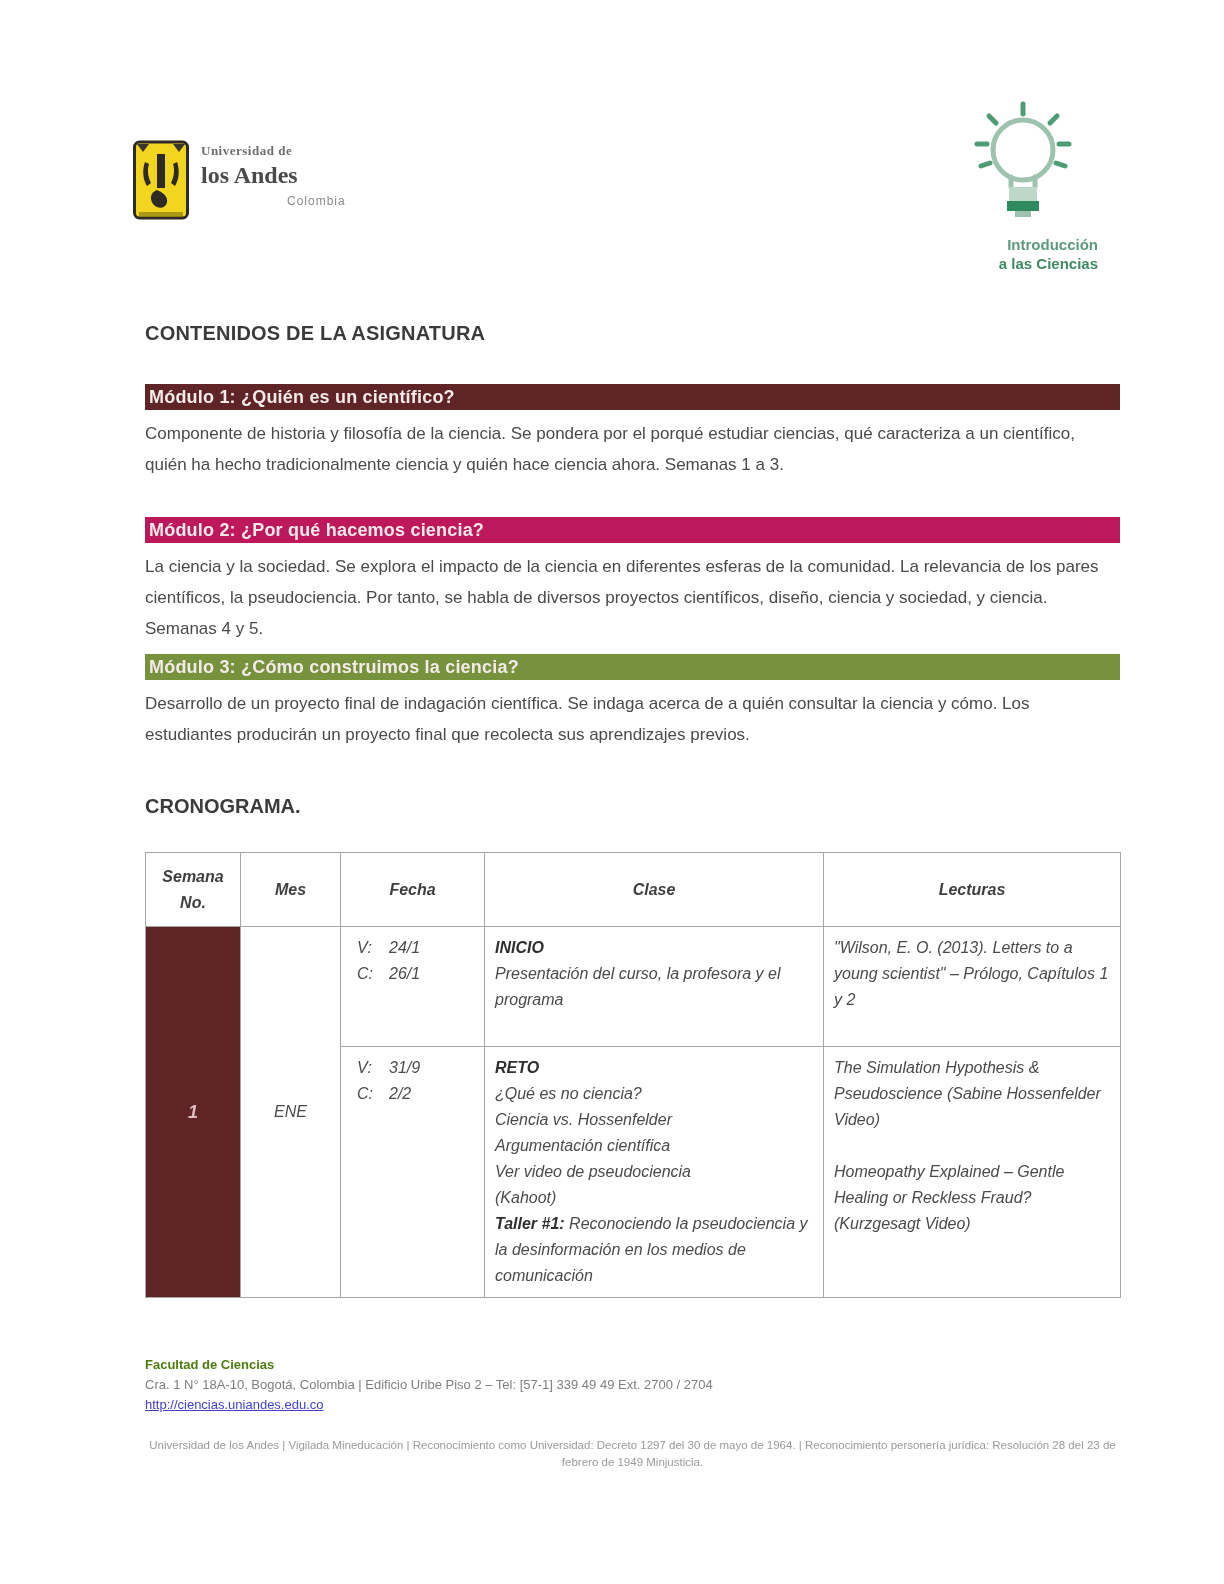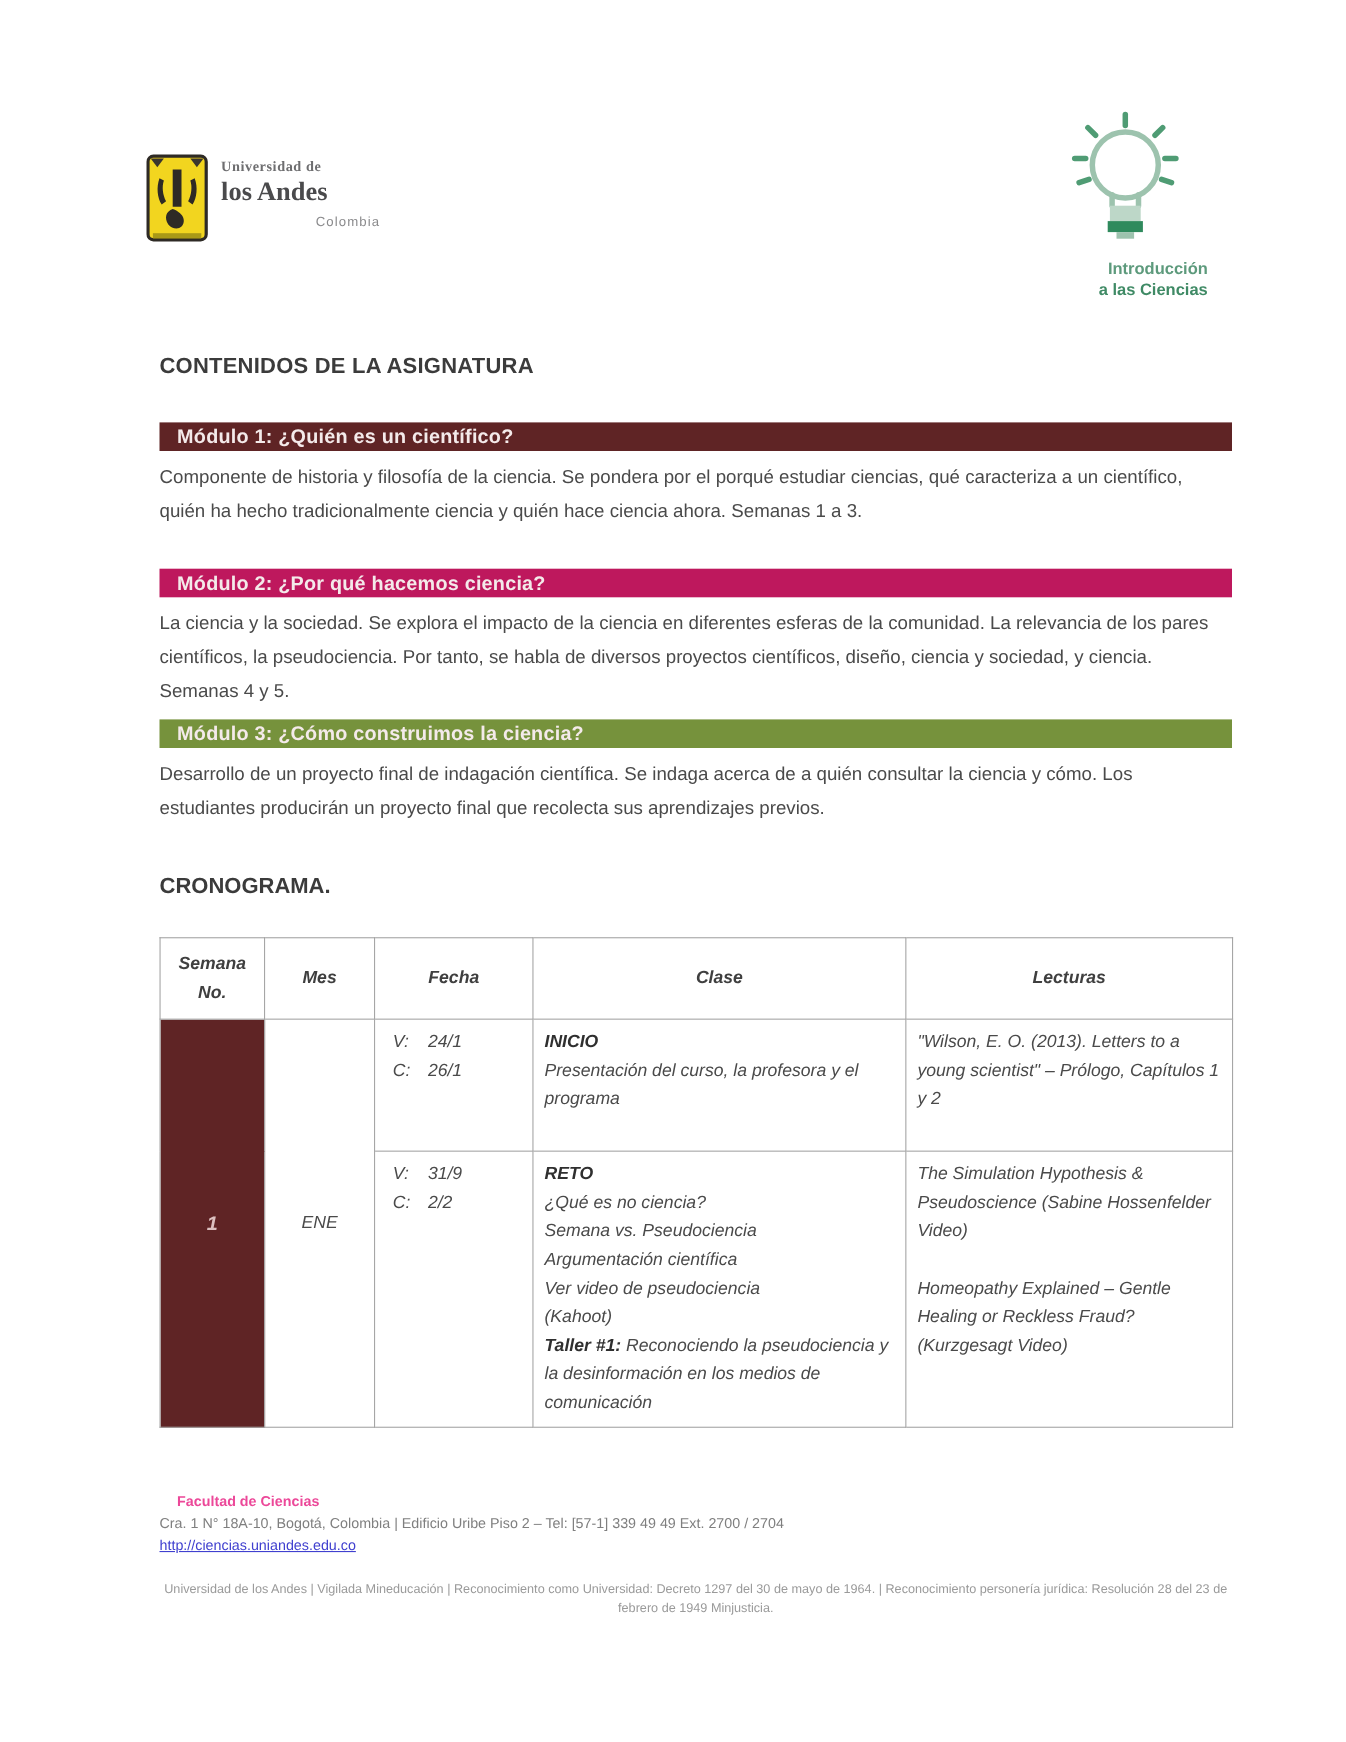--- a/index.html
+++ b/index.html
@@ -23,21 +23,21 @@
   .course-name{margin-top:4px;line-height:1.25;font-weight:bold;}
   .course-name .cl1{font-size:15px;color:#5d9a7c;}
   .course-name .cl2{font-size:15px;color:#3f8a65;}
   
   .content{position:absolute;left:145px;width:975px;}
   .page-title{top:322px;font-size:20px;font-weight:bold;color:#3b3b3b;letter-spacing:.2px;}
   .module{width:975px;}
   .module-bar{
     height:26px;display:flex;align-items:center;
     color:#f4eaea;font-size:18px;font-weight:bold;
-    padding-left:16px;box-sizing:border-box;letter-spacing:.2px;
+    padding-left:4px;box-sizing:border-box;letter-spacing:.2px;
   }
   .module-desc{
     margin-top:8px;font-size:17px;line-height:31px;color:#4a4a4a;
   }
   .m1{top:384px;} .m2{top:517px;} .m3{top:654px;}
   .weeks-note{font-size:17px;line-height:31px;color:#4a4a4a;}
   .crono-title{top:795px;font-size:20px;font-weight:bold;color:#3b3b3b;}
   
   .sched{top:852px;font-style:italic;}
   table.sched-table{border-collapse:collapse;table-layout:fixed;width:975px;}
@@ -65,21 +65,21 @@
   }
   td.month-cell{text-align:center;vertical-align:middle;font-size:16px;color:#4a4a4a;}
   .date-line{display:flex;gap:16px;padding-left:6px;}
   .date-label{min-width:16px;}
   .class-type{font-weight:bold;color:#2f2f2f;}
   .class-line{margin:0;}
   .taller b{color:#2f2f2f;}
   .reading-block + .reading-block{margin-top:26px;}
   
   .footer{position:absolute;left:145px;top:1355px;width:975px;font-size:13px;line-height:20px;color:#7f7f7f;}
-  .footer .dept{font-weight:bold;color:#ec4899;margin-left:16px;}
+  .footer .dept{font-weight:bold;color:#4d7c0f;}
   .footer a{color:#4040cf;text-decoration:underline;}
   .disclaimer{
     position:absolute;left:145px;top:1437px;width:975px;
     text-align:center;font-size:11.5px;line-height:17px;color:#9a9a9a;
   }
   .abs{position:absolute;}
 </style>
 </head>
 <body>
 
@@ -194,21 +194,21 @@
               <span>31/9</span>
             </div>
             <div class="date-line">
               <span class="date-label">C:</span>
               <span>2/2</span>
             </div>
           </td>
           <td>
             <div class="class-type">RETO</div>
             <div class="class-line">¿Qué es no ciencia?</div>
-            <div class="class-line">Semana vs. Pseudociencia</div>
+            <div class="class-line">Ciencia vs. Hossenfelder</div>
             <div class="class-line">Argumentación científica</div>
             <div class="class-line">Ver video de pseudociencia</div>
             <div class="class-line">(Kahoot)</div>
             <div class="class-line taller">
               <b>Taller #1:</b><span> Reconociendo la pseudociencia y la desinformación en los medios de comunicación</span>
             </div>
           </td>
           <td>
             <div class="reading-block">The Simulation Hypothesis &amp; Pseudoscience (Sabine Hossenfelder Video)</div>
             <div class="reading-block">Homeopathy Explained – Gentle Healing or Reckless Fraud? (Kurzgesagt Video)</div>

